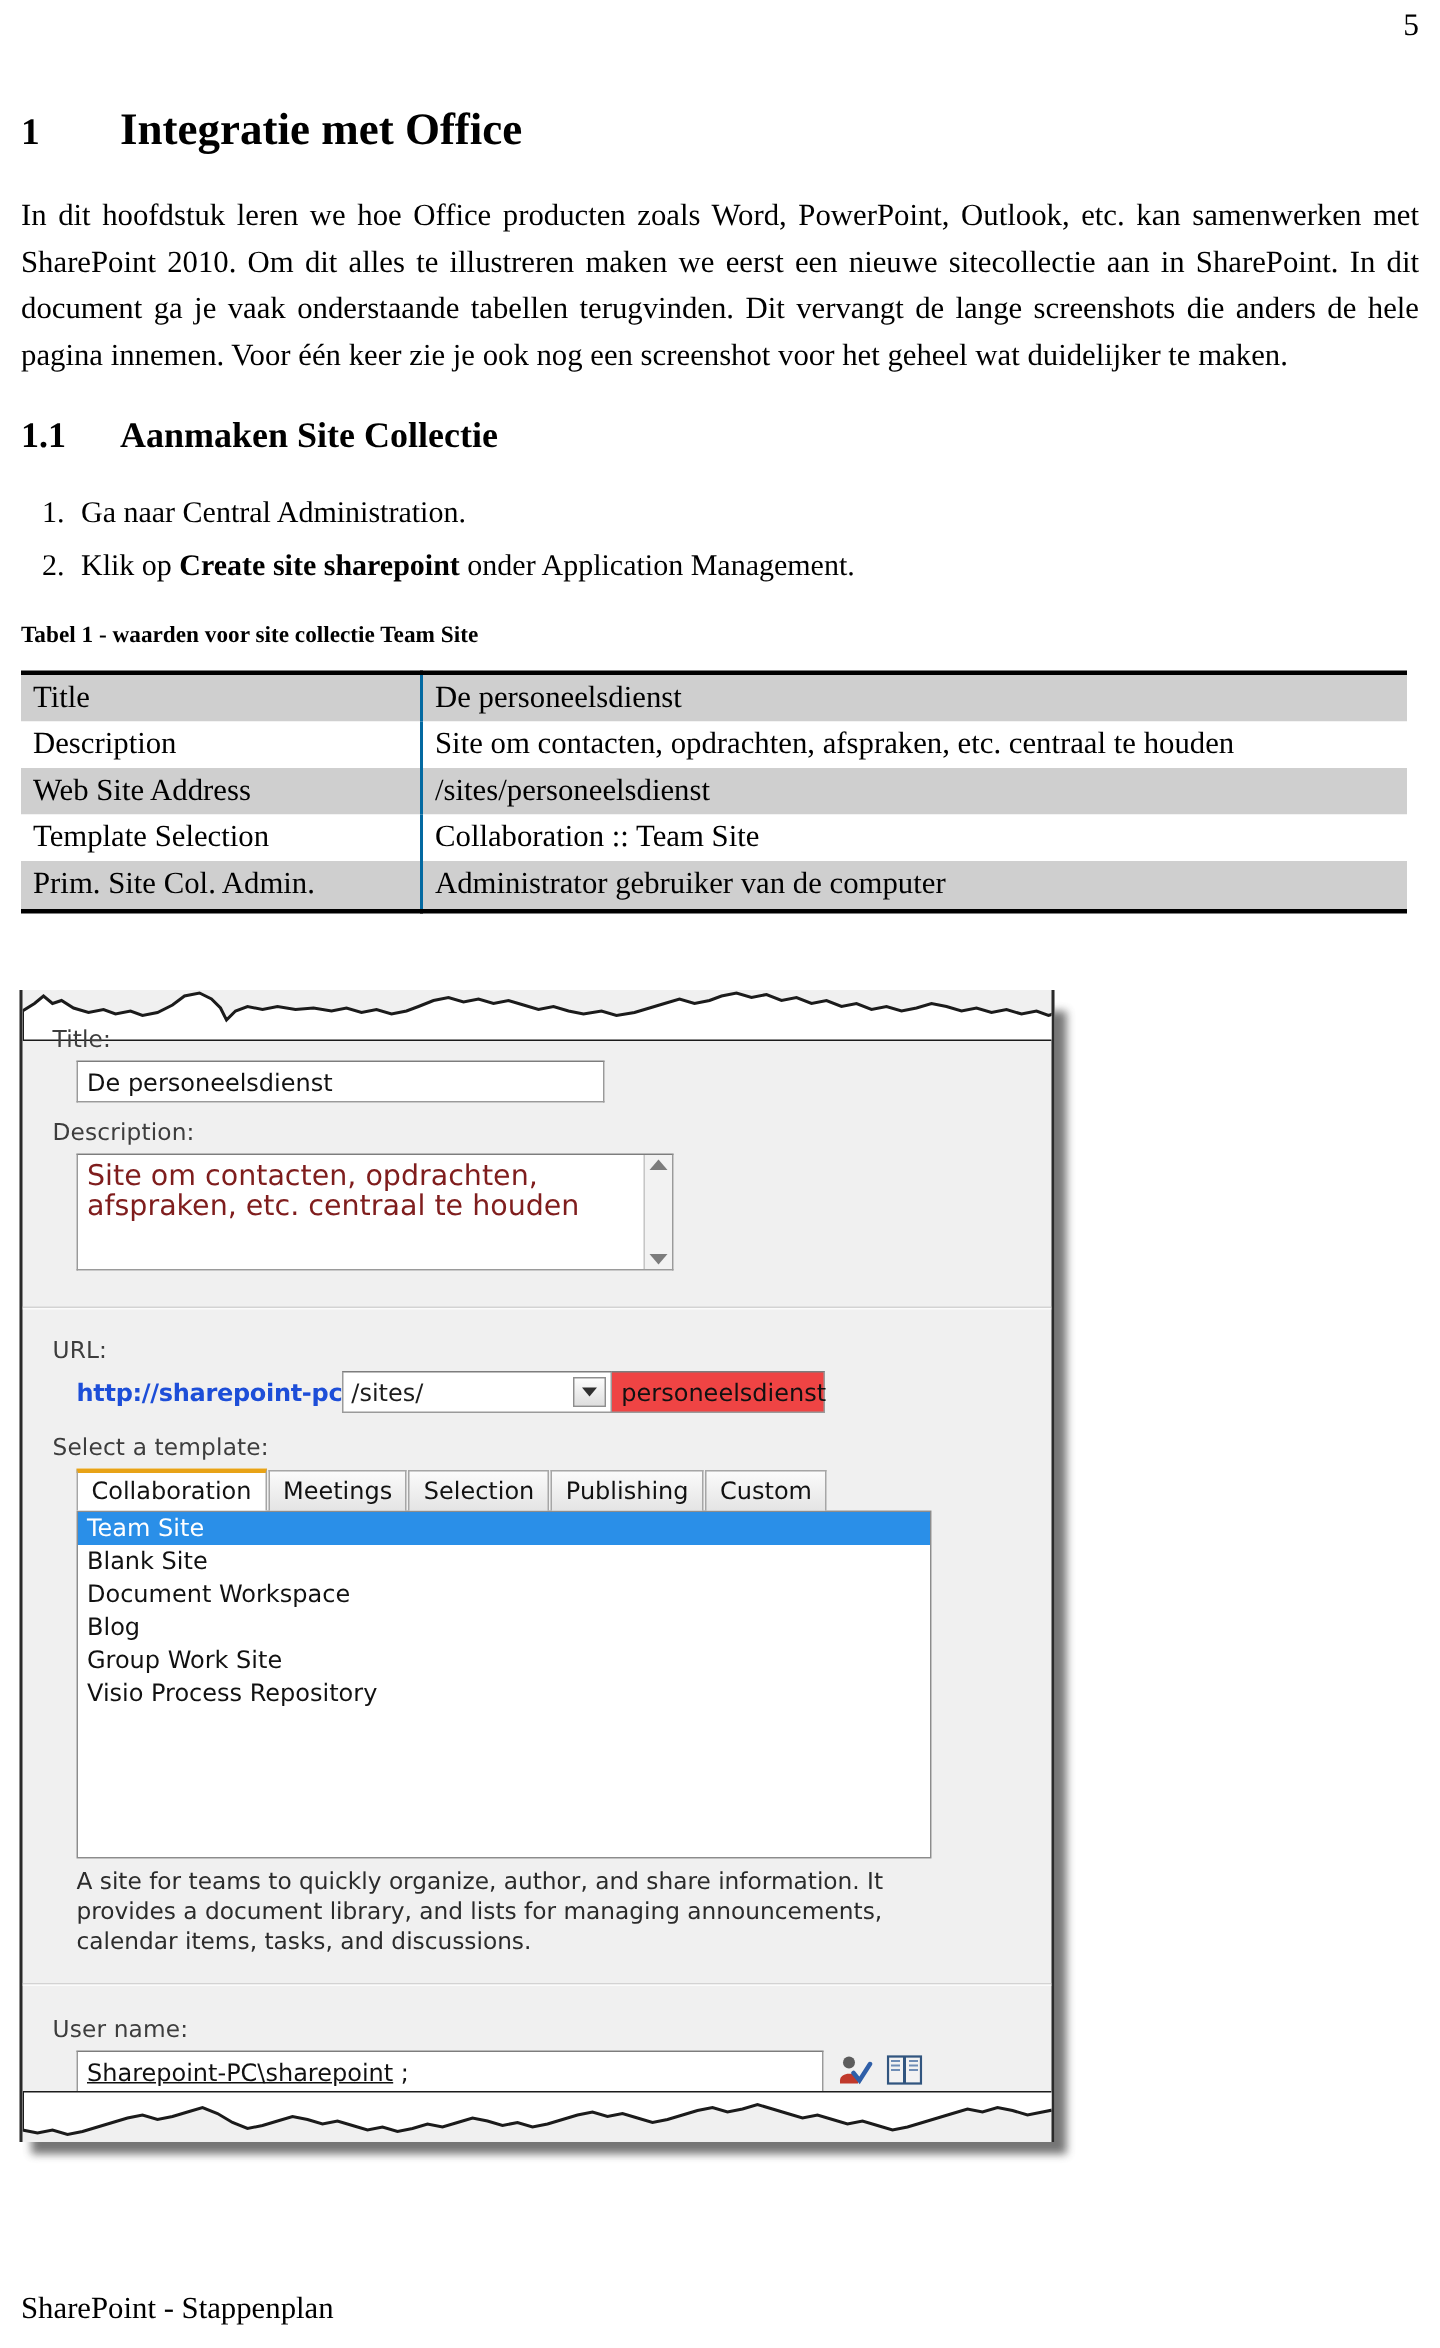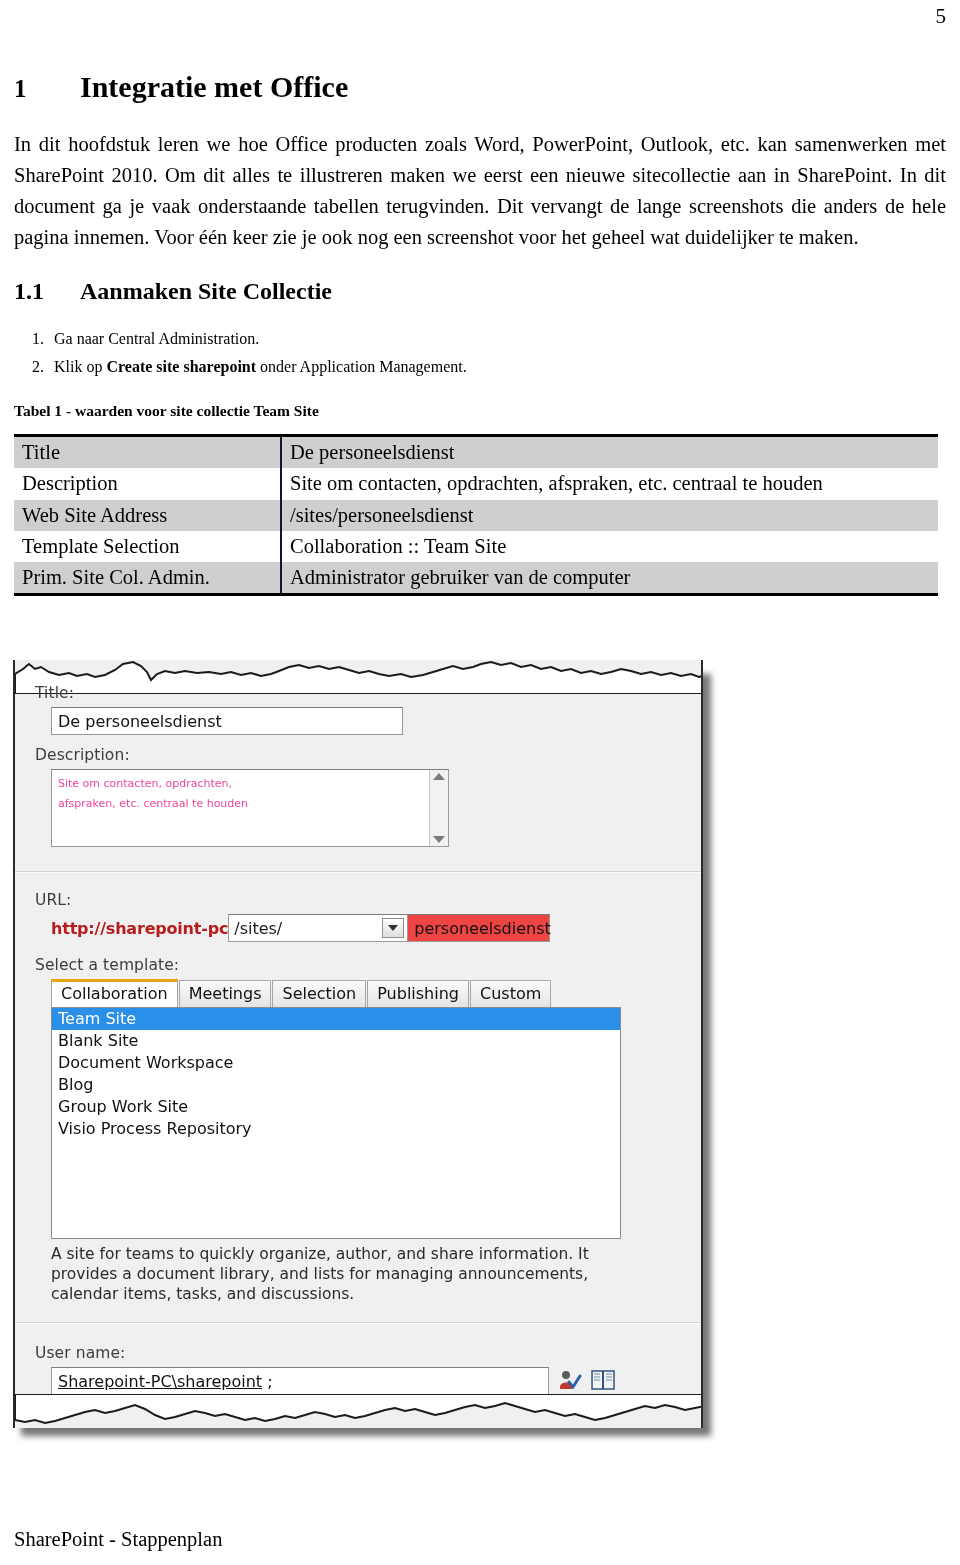--- a/index.html
+++ b/index.html
@@ -57,21 +57,21 @@
     font-weight: bold;
     margin: 0 0 22px 0;
     display: flex;
     align-items: baseline;
   }
   .h2 .num { width: 66px; flex: 0 0 66px; }
 
   ol.steps {
     margin: 0 0 22px 0;
     padding: 0 0 0 34px;
-    font-size: 16px;
+    font-size: 20px;
     line-height: 1.55;
   }
   ol.steps li { margin: 0 0 4px 0; padding-left: 6px; }
   ol.steps li b { font-weight: bold; }
 
   .caption {
     font-size: 15.5px;
     font-weight: bold;
     margin: 0 0 14px 0;
   }
@@ -85,21 +85,21 @@
     margin: 0;
   }
   table.values td {
     font-size: 20.5px;
     padding: 3px 8px 4px 8px;
     vertical-align: top;
     line-height: 1.18;
   }
   table.values td.key {
     width: 250px;
-    border-right: 2px solid #0f172a;
+    border-right: 2px solid #0369a1;
   }
   table.values tr.shade td { background: #cfcfcf; }
   table.values tr.plain td { background: #ffffff; }
 
   
   .shot-wrap {
     position: absolute;
     left: 13px;
     top: 660px;
     width: 712px;
@@ -179,25 +179,25 @@
     margin-left: 18px;
     background: #fff;
     border: 1px solid #9a9a9a;
     border-top-color: #7d7d7d;
     box-sizing: border-box;
     position: relative;
     display: flex;
   }
   .desc-text {
     flex: 1;
-    font-size: 11px;
+    font-size: 19px;
     line-height: 20px;
     padding: 4px 6px;
     white-space: pre-line;
-    color: #ec4899;
+    color: #7f1d1d;
   }
   .vscroll {
     width: 19px;
     background: #f2f2f2;
     border-left: 1px solid #c6c6c6;
     display: flex;
     flex-direction: column;
     justify-content: space-between;
     align-items: center;
     padding: 3px 0;
@@ -212,21 +212,21 @@
   .arrow-down { border-top: 7px solid #7c7c7c; }
 
   .url-row {
     display: flex;
     align-items: center;
     margin-left: 18px;
   }
   .url-prefix {
     font-size: 16px;
     font-weight: bold;
-    color: #b91c1c;
+    color: #1d4ed8;
     letter-spacing: -.2px;
   }
   .url-select {
     width: 180px;
     height: 28px;
     background: #fff;
     border: 1px solid #9a9a9a;
     border-top-color: #7d7d7d;
     box-sizing: border-box;
     display: flex;

